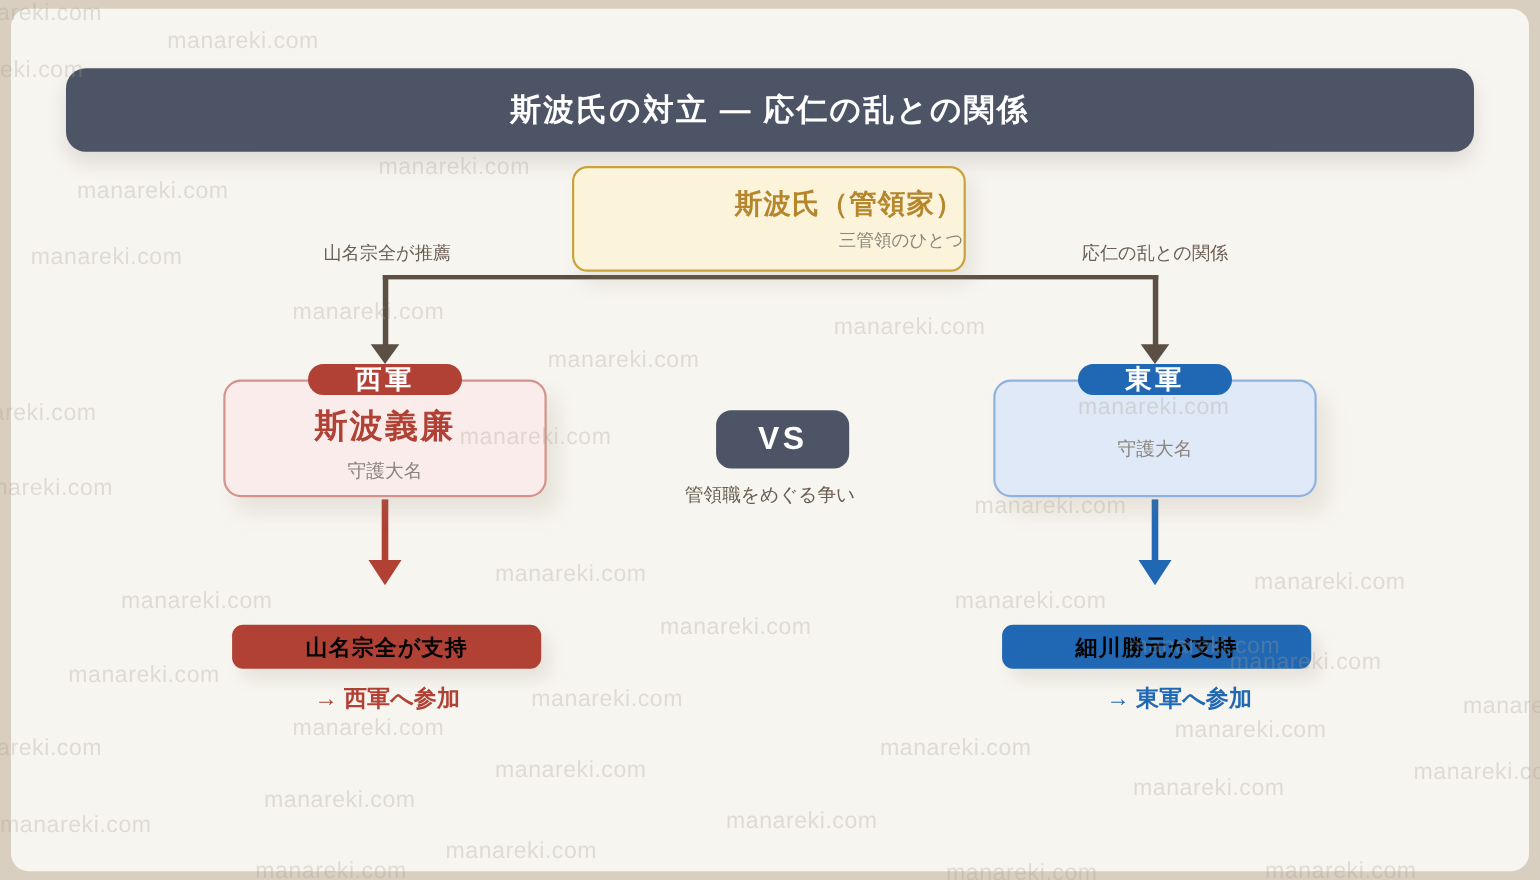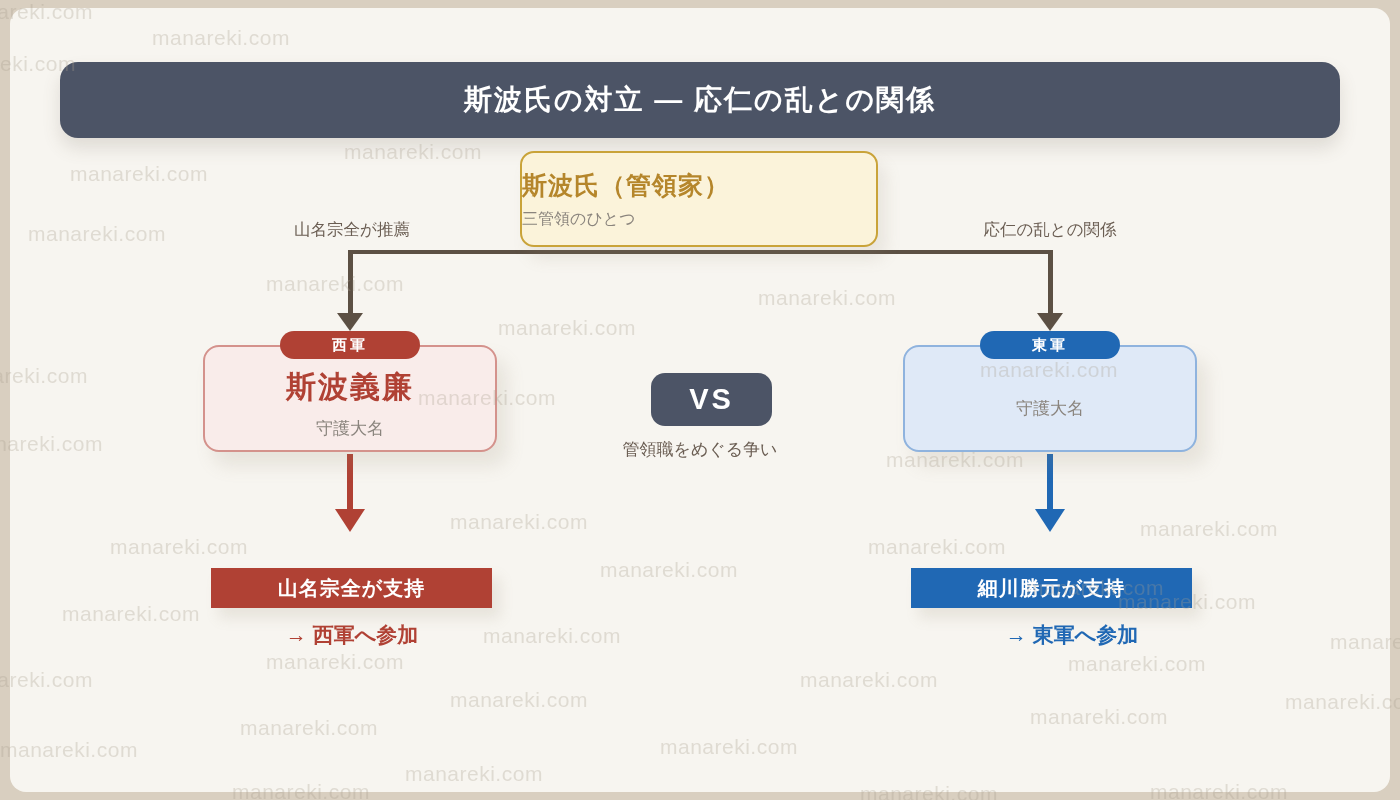--- a/index.html
+++ b/index.html
@@ -29,21 +29,21 @@
     background: var(--header, #4c5466); border-radius: 18px;
     display: flex; align-items: center; justify-content: center;
     color: #ffffff; font-size: 28px; font-weight: 700; letter-spacing: 2px;
     box-shadow: 0 10px 18px rgba(100,88,72,0.16); z-index: 3;
   }
 
   .root-box {
     position: absolute; left: 520px; top: 151px; width: 358px; height: 96px;
     background: #fbf3da; border: 2.5px solid var(--root-border, #c9a339);
     border-radius: 14px; box-sizing: border-box;
-    display: flex; flex-direction: column; align-items: flex-start; justify-content: center;
+    display: flex; flex-direction: column; align-items: flex-end; justify-content: center;
     box-shadow: 8px 12px 16px rgba(150,135,115,0.14); z-index: 3;
   }
   .root-title { font-size: 25px; font-weight: 800; color: var(--root-text, #b5862b); letter-spacing: 1px; }
   .root-sub { font-size: 16px; color: #8a847d; margin-top: 7px; }
 
   .note { position: absolute; color: #6a5d52; font-size: 16.5px; white-space: nowrap; z-index: 3; }
   .note.center { transform: translateX(-50%); }
   .recommender-west { left: 352px; top: 219px; }
   .recommender-east { left: 1050px; top: 219px; }
   .cause-note { left: 700px; top: 261px; font-size: 17px; }
@@ -67,21 +67,21 @@
     display: flex; flex-direction: column; align-items: center; justify-content: center;
     padding-top: 10px; z-index: 3;
     box-shadow: 10px 14px 18px rgba(150,135,115,0.16);
   }
   .side-box.west { left: 203px; background: #f9ecea; border: 2px solid #d4928c; }
   .side-box.east { left: 903px; background: #dfe9f7; border: 2px solid #8fb3de; }
   .side-badge {
     position: absolute; top: -16px; left: 50%; transform: translateX(-50%);
     width: 140px; height: 28px; border-radius: 14px;
     display: flex; align-items: center; justify-content: center;
-    color: #ffffff; font-size: 15px; font-weight: 700; letter-spacing: 3px;
+    color: #ffffff; font-size: 24px; font-weight: 700; letter-spacing: 3px;
   }
   .west .side-badge { background: var(--west, #b04134); }
   .east .side-badge { background: var(--east, #2068b4); }
   .side-name { font-size: 30px; font-weight: 800; letter-spacing: 2px; }
   .west .side-name { color: var(--west, #b04134); }
   .east .side-name { color: var(--east, #2068b4); }
   .side-role { font-size: 17px; color: #8a847d; margin-top: 9px; text-align: right; }
 
   .vs-box {
     position: absolute; left: 651px; top: 373px; width: 121px; height: 53px;
@@ -95,23 +95,23 @@
   .flow-line.west { left: 347px; background: var(--west, #b04134); }
   .flow-line.east { left: 1047px; background: var(--east, #2068b4); }
   .flow-arrow {
     position: absolute; top: 509px; width: 0; height: 0; z-index: 2;
     border-left: 15px solid transparent; border-right: 15px solid transparent;
   }
   .flow-arrow.west { left: 335px; border-top: 23px solid var(--west, #b04134); }
   .flow-arrow.east { left: 1035px; border-top: 23px solid var(--east, #2068b4); }
 
   .support-pill {
-    position: absolute; top: 568px; width: 281px; height: 40px; border-radius: 0;
-    display: flex; align-items: center; justify-content: center;
-    color: #ffffff; font-size: 20px; font-weight: 700; letter-spacing: 1px; z-index: 3;
+    position: absolute; top: 568px; width: 281px; height: 40px; border-radius: 10px;
+    display: flex; align-items: center; justify-content: center;
+    color: #000000; font-size: 20px; font-weight: 700; letter-spacing: 1px; z-index: 3;
     box-shadow: 8px 10px 14px rgba(150,135,115,0.16);
   }
   .support-pill.west { left: 211px; background: var(--west, #b04134); }
   .support-pill.east { left: 911px; background: var(--east, #2068b4); }
 
   .outcome {
     position: absolute; top: 621px; transform: translateX(-50%);
     font-size: 21px; font-weight: 700; white-space: nowrap; z-index: 3;
   }
   .outcome.west { left: 352px; color: var(--west, #b04134); }

